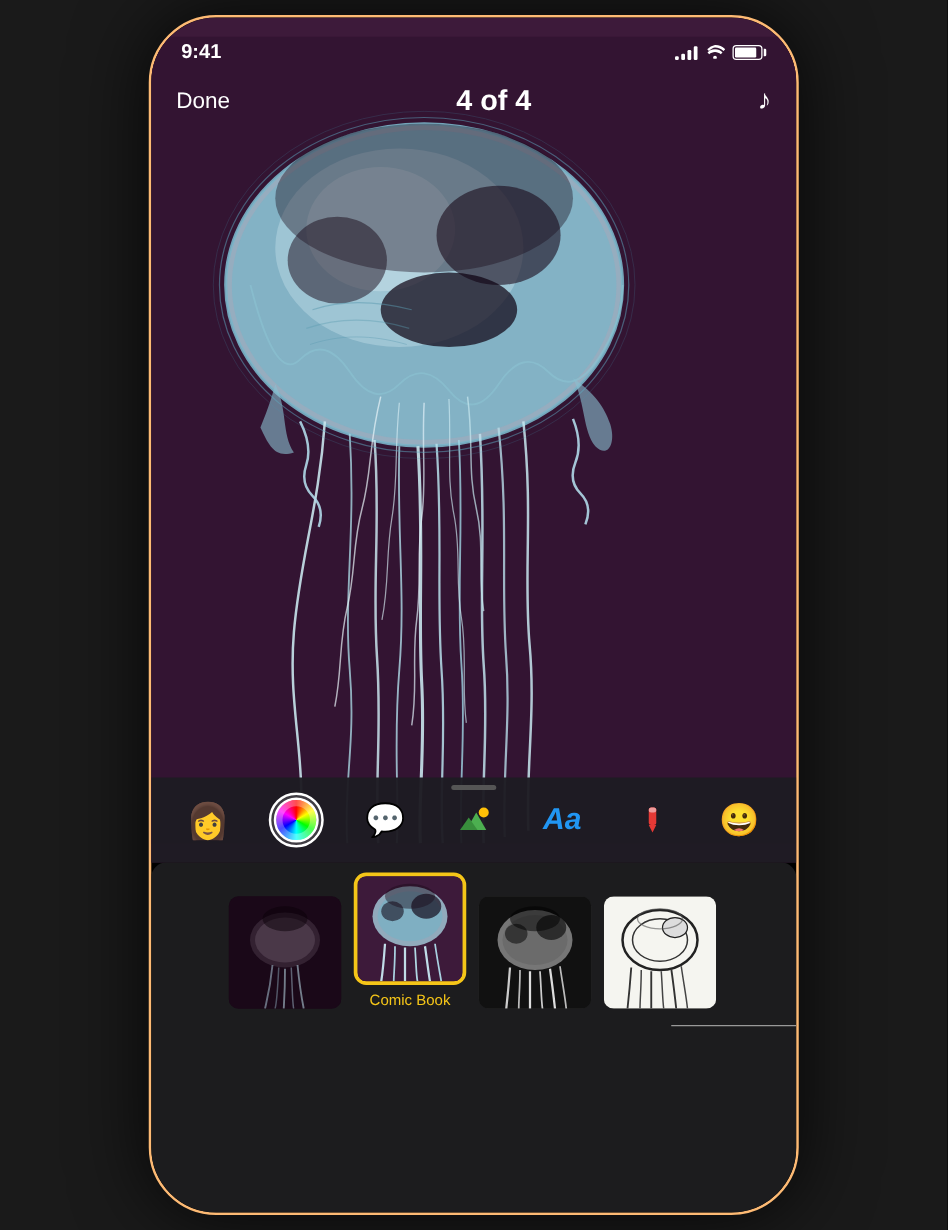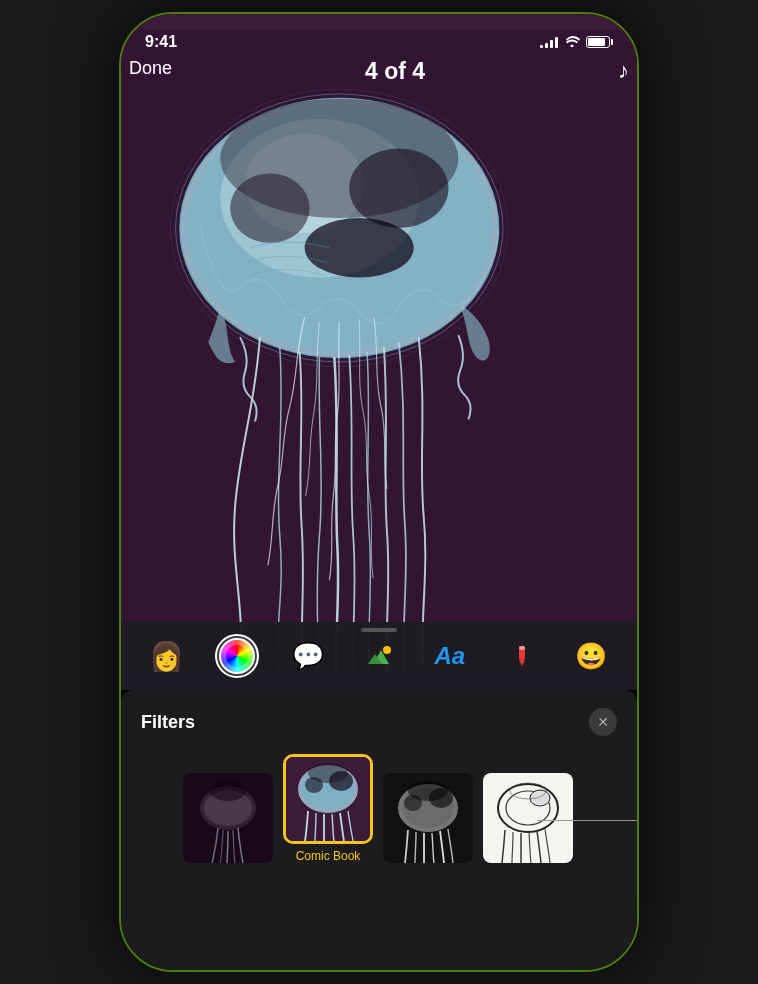--- a/index.html
+++ b/index.html
@@ -15,21 +15,21 @@
       overflow: hidden;
     }
 
     .phone-container {
       width: 520px;
       height: 960px;
       background: #000;
       border-radius: 54px;
       position: relative;
       overflow: hidden;
-      border: 2px solid #4d7c0f;
+      border: 2px solid #fdba74;
       box-shadow: 0 0 60px rgba(0,0,0,0.8);
     }
 
     
     .status-bar {
       position: absolute;
       top: 0;
       left: 0;
       right: 0;
       height: 44px;
@@ -102,23 +102,23 @@
     }
 
     
     .top-nav {
       position: absolute;
       top: 44px;
       left: 0;
       right: 0;
       height: 44px;
       display: flex;
-      align-items: flex-start;
+      align-items: center;
       justify-content: space-between;
-      padding: 0 8px;
+      padding: 0 20px;
       z-index: 10;
     }
 
     .nav-done {
       color: #fff;
       font-size: 18px;
       font-weight: 400;
       cursor: pointer;
     }
 
@@ -435,26 +435,20 @@
       </svg>
     </div>
 
     <div class="toolbar-item">
       <span style="font-size:26px;">😀</span>
     </div>
   </div>
 
   <div class="filters-panel">
 
-    <div class="filters-header">
-      <span class="filters-title">Filters</span>
-      <div class="filters-close">
-        <span>✕</span>
-      </div>
-    </div>
 
     <div class="filter-row">
 
       <div class="filter-item">
         <div class="filter-thumb thumb-dark">
           <svg width="90" height="90" viewBox="0 0 90 90">
             <rect width="90" height="90" fill="#1a0818"></rect>
             <ellipse cx="45" cy="35" rx="28" ry="22" fill="#3a2838" opacity="0.8"></ellipse>
             <ellipse cx="45" cy="35" rx="24" ry="18" fill="#5a4858" opacity="0.6"></ellipse>
             <path d="M35 55 C33 75 30 85 29 90" stroke="#7a8898" stroke-width="1.5" fill="none" opacity="0.8"></path>

